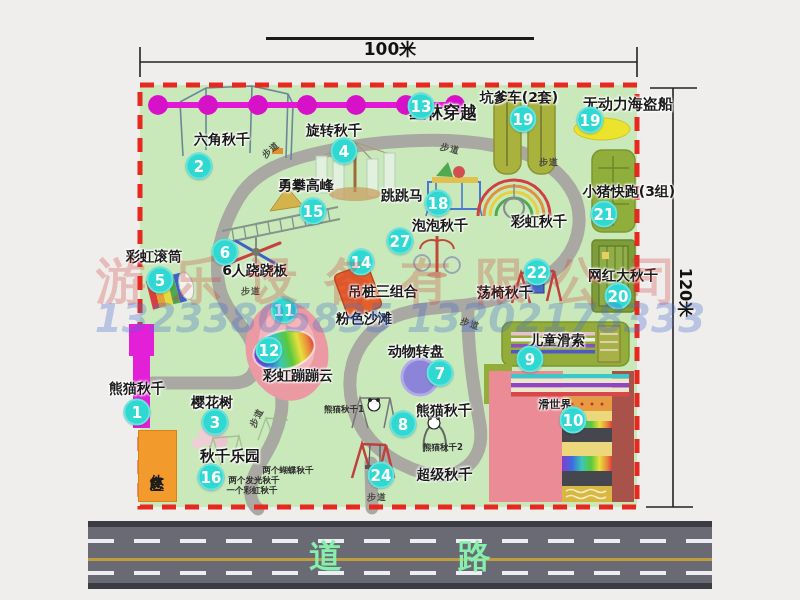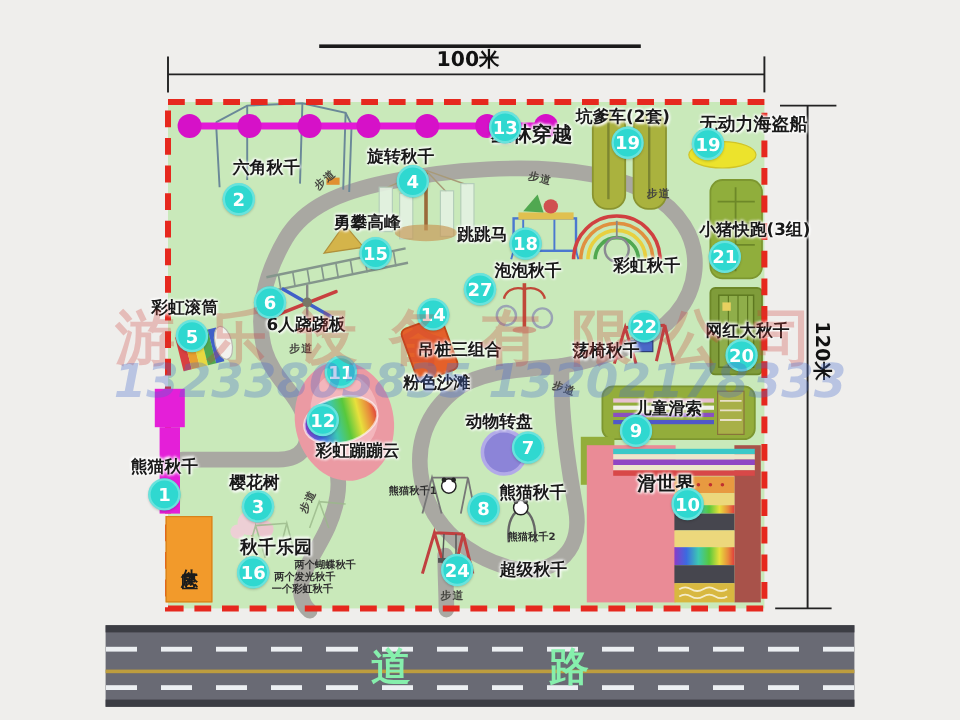--- a/index.html
+++ b/index.html
@@ -288,35 +288,35 @@
       <div class="attr-label" style="left: 255px; top: 271px;">6人跷跷板</div>
       <div class="badge" style="left: 225px; top: 252px;">6</div>
       <div class="attr-label" style="left: 416px; top: 352px;">动物转盘</div>
       <div class="badge" style="left: 440px; top: 373px;">7</div>
       <div class="attr-label" style="left: 444px; top: 411px;">熊猫秋千</div>
       <div class="badge" style="left: 403px; top: 424px;">8</div>
       <div class="sub-label" style="left: 344px; top: 410px;">熊猫秋千1</div>
       <div class="sub-label" style="left: 443px; top: 448px;">熊猫秋千2</div>
       <div class="attr-label" style="left: 557px; top: 341px;">儿童滑索</div>
       <div class="badge" style="left: 530px; top: 359px;">9</div>
-      <div class="attr-label" style="left: 555px; top: 404px; font-size: 16px;">滑世界</div>
+      <div class="attr-label" style="left: 555px; top: 404px; font-size: 11px;">滑世界</div>
       <div class="badge" style="left: 573px; top: 420px;">10</div>
       <div class="attr-label" style="left: 344px; top: 319px; padding-left: 40px;">粉色沙滩</div>
       <div class="badge" style="left: 284px; top: 310px;">11</div>
       <div class="attr-label" style="left: 298px; top: 376px;">彩虹蹦蹦云</div>
       <div class="badge" style="left: 269px; top: 350px;">12</div>
       <div class="attr-label" style="left: 423px; top: 112px; font-size: 17px; margin-left: 20px;">丛林穿越</div>
       <div class="badge" style="left: 421px; top: 106px;">13</div>
       <div class="attr-label" style="left: 383px; top: 292px;">吊桩三组合</div>
       <div class="badge" style="left: 361px; top: 262px;">14</div>
       <div class="attr-label" style="left: 306px; top: 186px;">勇攀高峰</div>
       <div class="badge" style="left: 313px; top: 211px; text-align: center;">15</div>
       <div class="attr-label" style="left: 230px; top: 456px; font-size: 15px;">秋千乐园</div>
       <div class="badge" style="left: 211px; top: 477px;">16</div>
-      <div class="sub-label" style="left: 252px; top: 471px; padding-left: 38px;">两个蝴蝶秋千</div>
+      <div class="sub-label" style="left: 269px; top: 471px; padding-left: 38px;">两个蝴蝶秋千</div>
       <div class="sub-label" style="left: 254px; top: 481px;">两个发光秋千</div>
       <div class="sub-label" style="left: 252px; top: 491px;">一个彩虹秋千</div>
       <div class="attr-label" style="left: 519px; top: 98px;">坑爹车(2套)</div>
       <div class="badge" style="left: 523px; top: 119px;">19</div>
       <div class="attr-label" style="left: 402px; top: 196px;">跳跳马</div>
       <div class="badge" style="left: 438px; top: 203px;">18</div>
       <div class="attr-label" style="left: 628px; top: 104px; font-size: 15px;">无动力海盗船</div>
       <div class="badge" style="left: 590px; top: 120px;">19</div>
       <div class="attr-label" style="left: 623px; top: 276px;">网红大秋千</div>
       <div class="badge" style="left: 618px; top: 296px;">20</div>

